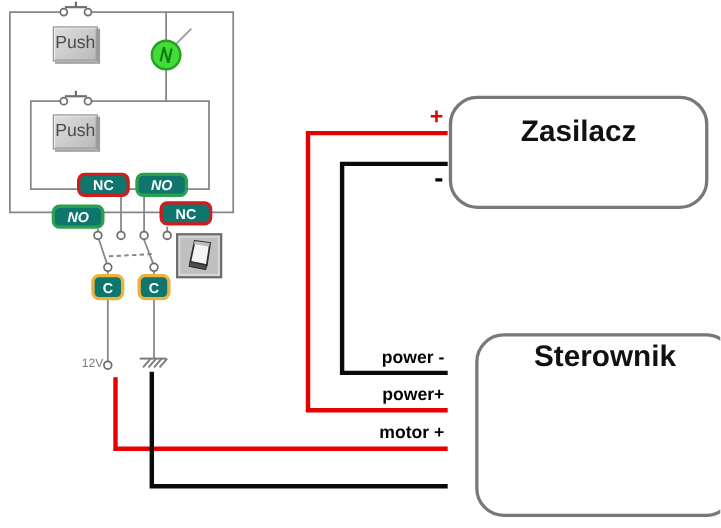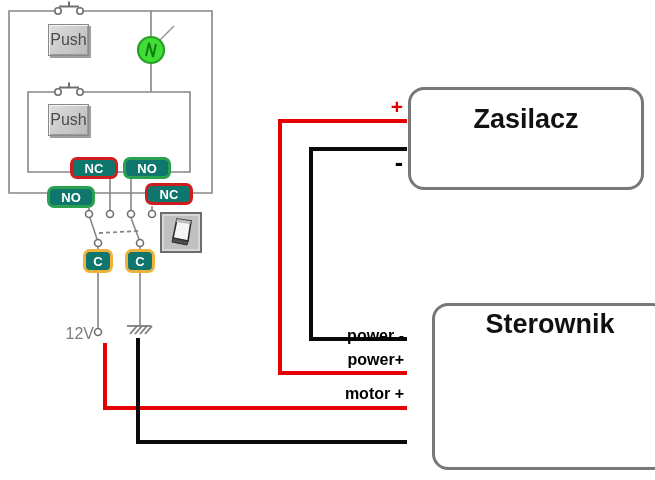--- a/index.html
+++ b/index.html
@@ -10,50 +10,50 @@
   #wires{position:absolute;left:0;top:0;z-index:0;}
   .abs{position:absolute;box-sizing:border-box;z-index:2;}
   
   .badge{
     width:48px;height:22px;border-radius:7px;background:#0f766e;
     display:flex;align-items:center;justify-content:center;
     color:#fff;font-weight:bold;font-size:13px;line-height:1;
     border:3px solid #888;
   }
   .badge.nc{border-color:#cf1d1d;}
-  .badge.no{border-color:#2ba04f;}
+  .badge.no{border-color:#2ba04f;font-style:italic;}
   .badge.common{width:30px;height:24px;border-color:#eeb23c;}
   
   .pushbtn{
     width:41px;height:32px;background:linear-gradient(135deg,#dedede,#b9b9b9);
     border:1px solid #8a8a8a;box-shadow:inset 1px 1px 0 #f2f2f2,inset -1px -1px 0 #9a9a9a,2px 2px 0 #9f9f9f;
     display:flex;align-items:center;justify-content:center;
     color:#4c4c4c;font-size:16px;line-height:1;cursor:pointer;
   }
   
   .rocker{
     width:42px;height:41px;background:#c0c0c0;border:2px solid #6d6d6d;
     box-shadow:inset 0 0 0 2px #d8d8d8;display:flex;align-items:center;justify-content:center;
     cursor:pointer;
   }
   
   .compbox{
-    border:3px solid #787878;border-radius:16px;background:#fff;
+    border:3px solid #787878;border-radius:26px;background:#fff;
     color:#111;font-weight:bold;font-size:27px;text-align:center;
   }
   #zasilacz-box{left:408px;top:87px;width:236px;height:103px;padding-top:14px;}
   #sterownik-box{left:408px;top:303px;width:236px;height:167px;display:flex;flex-direction:row;justify-content:center;line-height:37px;margin-left:24px;}
   
   .wlabel{
     width:110px;height:20px;text-align:right;font-weight:bold;font-size:16px;color:#000;line-height:20px;
   }
   .plusminus{width:43px;text-align:right;font-weight:bold;line-height:1;}
   #label-plus{left:360px;top:96px;font-size:21px;color:#e60000;}
   #label-minus{left:360px;top:150px;font-size:25px;color:#000;}
-  #label-12v{left:58px;top:325px;width:36px;text-align:right;font-size:16px;color:#7c7c7c;}
+  #label-12v{left:58px;top:325px;width:36px;text-align:right;font-size:11px;color:#7c7c7c;}
 </style>
 </head>
 <body>
 
 <div id="canvas">
 
   <svg id="wires" width="655" height="480" viewBox="0 0 655 480">
 
     <g stroke="#868686" stroke-width="1.6" fill="none">
       <path d="M61,11 H9 V193 H212 V11 H77"></path>
@@ -153,17 +153,17 @@
   <div class="abs compbox" id="zasilacz-box">
     <span>Zasilacz</span>
   </div>
   <div class="abs plusminus" id="label-plus">+</div>
   <div class="abs plusminus" id="label-minus">-</div>
 
   <div class="abs compbox" id="sterownik-box">
     <span>Sterownik</span>
   </div>
 
-  <div class="abs wlabel" style="left:294px;top:326px;">power -</div>
+  <div class="abs wlabel" style="left:294px;top:316px;">power -</div>
   <div class="abs wlabel" style="left:294px;top:350px;">power+</div>
   <div class="abs wlabel" style="left:294px;top:384px;">motor +</div>
 
 </div>
 
 </body></html>

